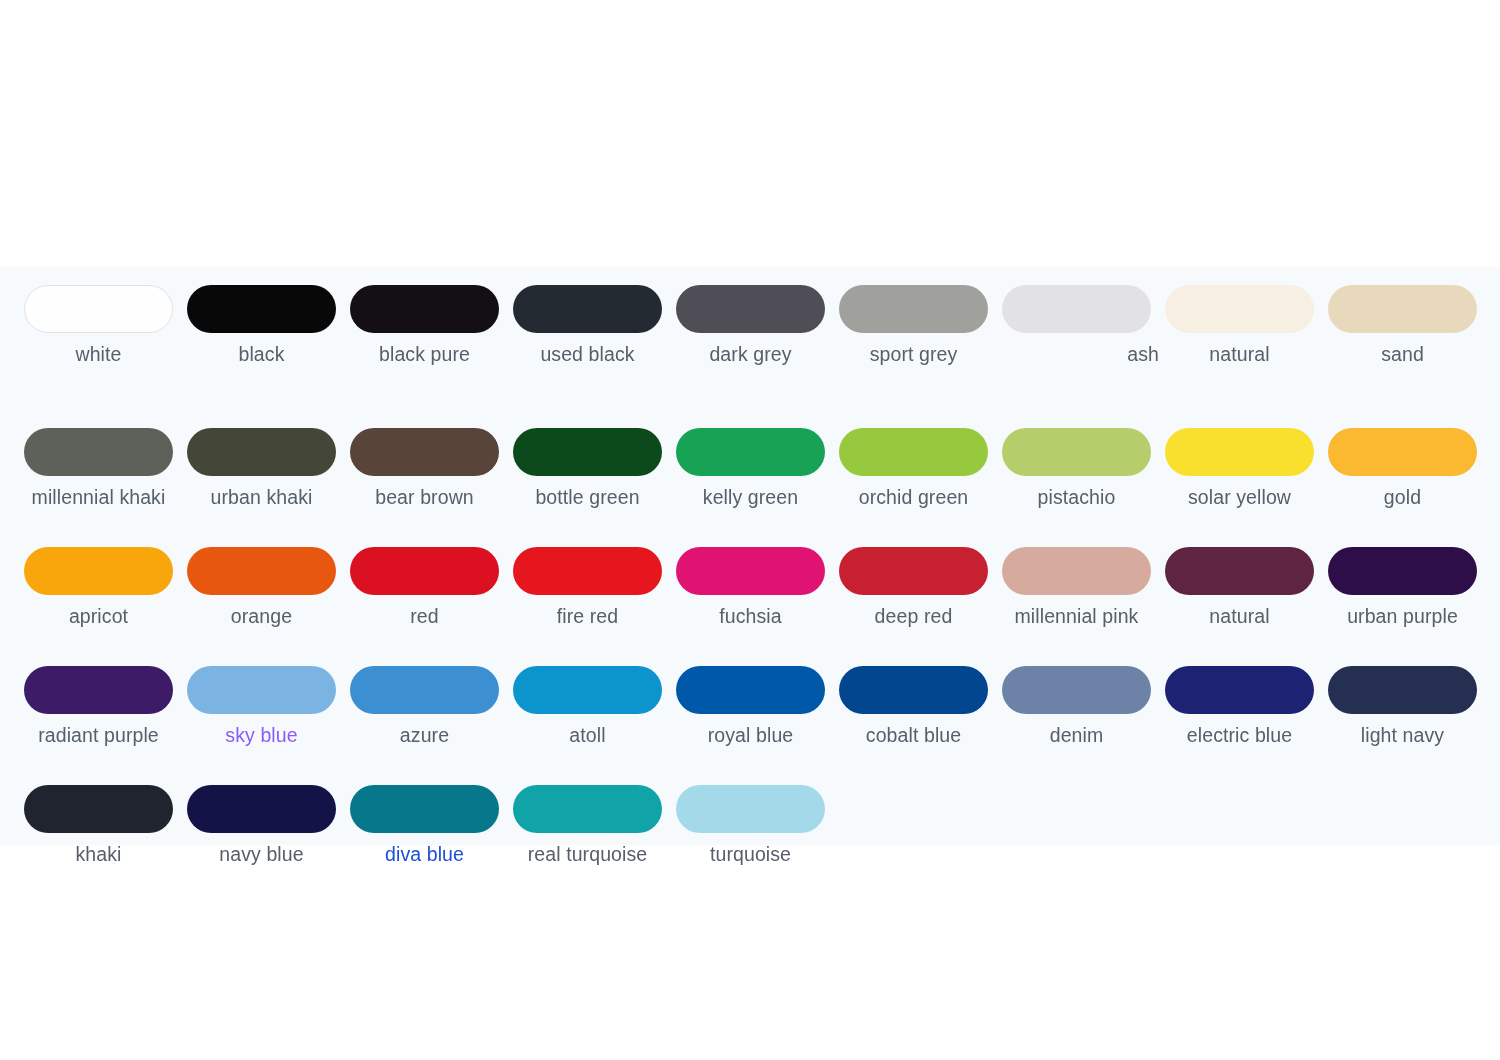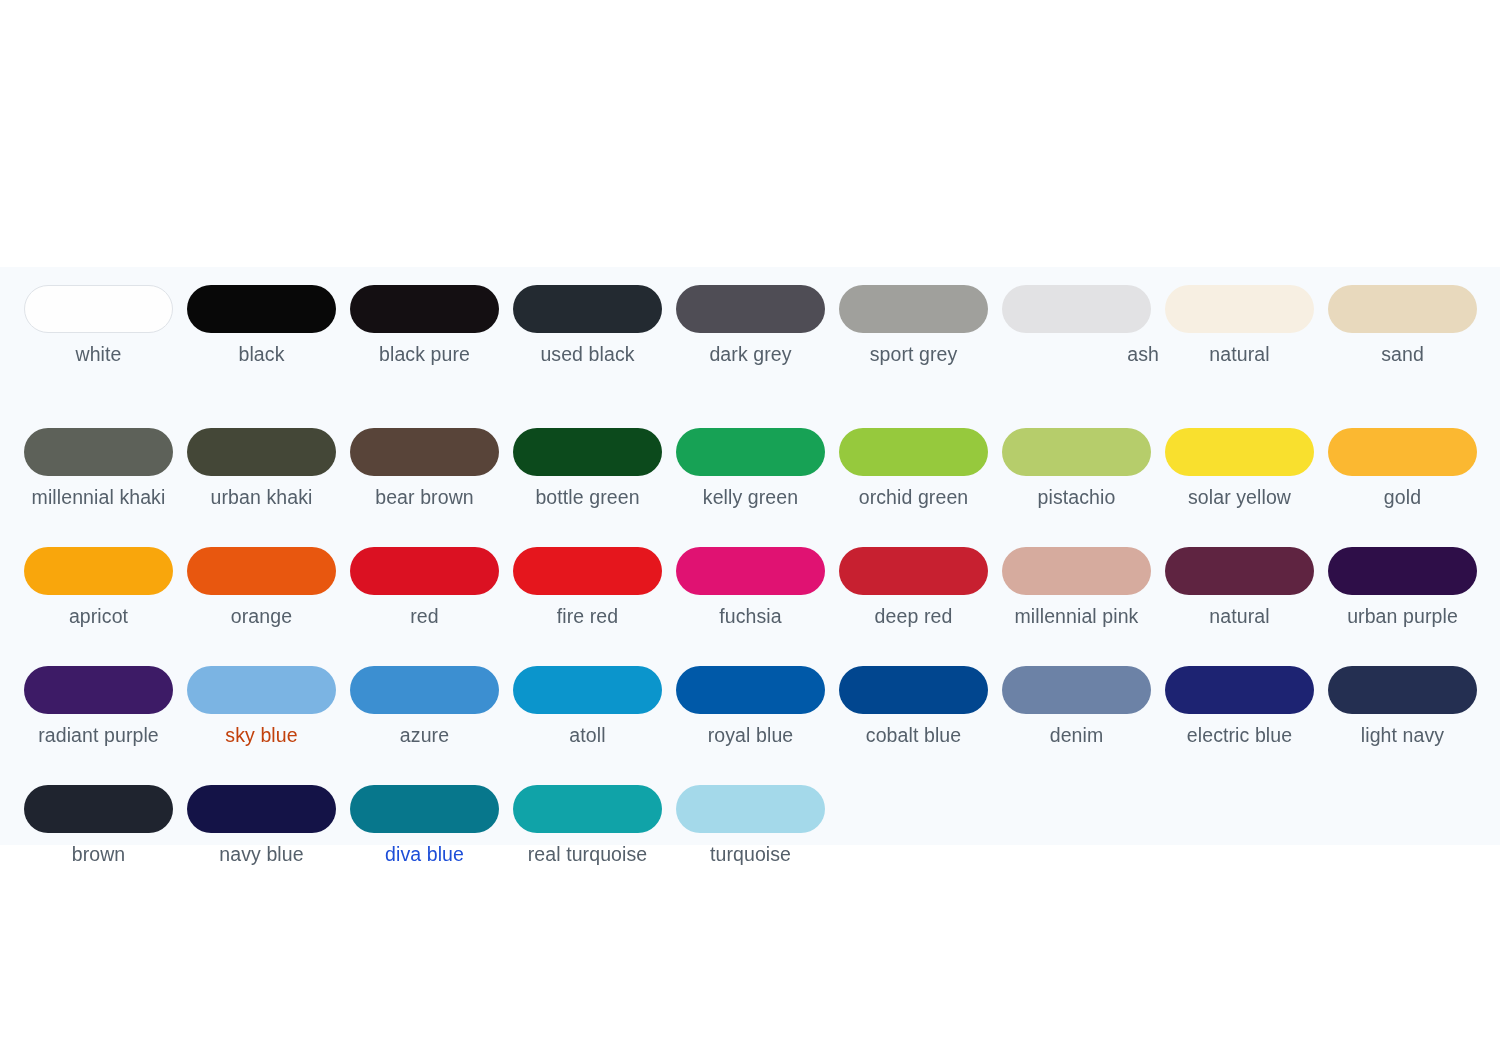--- a/index.html
+++ b/index.html
@@ -202,21 +202,21 @@
 
     <div class="row-spacer-3"></div>
 
     <div class="swatch-row">
       <div class="swatch-cell">
         <div class="swatch-chip" style="background-color: rgb(61, 27, 102);"></div>
         <div class="swatch-label" style="color: rgb(85, 96, 107);">radiant purple</div>
       </div>
       <div class="swatch-cell">
         <div class="swatch-chip" style="background-color: rgb(123, 180, 227);"></div>
-        <div class="swatch-label" style="color: #c2410c;">sky blue</div>
+        <div class="swatch-label" style="color: #8b5cf6;">sky blue</div>
       </div>
       <div class="swatch-cell">
         <div class="swatch-chip" style="background-color: rgb(60, 143, 209);"></div>
         <div class="swatch-label" style="color: rgb(85, 96, 107);">azure</div>
       </div>
       <div class="swatch-cell">
         <div class="swatch-chip" style="background-color: rgb(11, 149, 204);"></div>
         <div class="swatch-label" style="color: rgb(85, 96, 107);">atoll</div>
       </div>
       <div class="swatch-cell">
@@ -239,21 +239,21 @@
         <div class="swatch-chip" style="background-color: rgb(36, 47, 81);"></div>
         <div class="swatch-label" style="color: rgb(85, 96, 107);">light navy</div>
       </div>
     </div>
 
     <div class="row-spacer-4"></div>
 
     <div class="swatch-row">
       <div class="swatch-cell">
         <div class="swatch-chip" style="background-color: rgb(31, 36, 47);"></div>
-        <div class="swatch-label" style="color: rgb(85, 96, 107);">brown</div>
+        <div class="swatch-label" style="color: rgb(85, 96, 107);">khaki</div>
       </div>
       <div class="swatch-cell">
         <div class="swatch-chip" style="background-color: rgb(20, 19, 71);"></div>
         <div class="swatch-label" style="color: rgb(85, 96, 107);">navy blue</div>
       </div>
       <div class="swatch-cell">
         <div class="swatch-chip" style="background-color: rgb(7, 119, 140);"></div>
         <div class="swatch-label" style="color: #1d4ed8;">diva blue</div>
       </div>
       <div class="swatch-cell">

